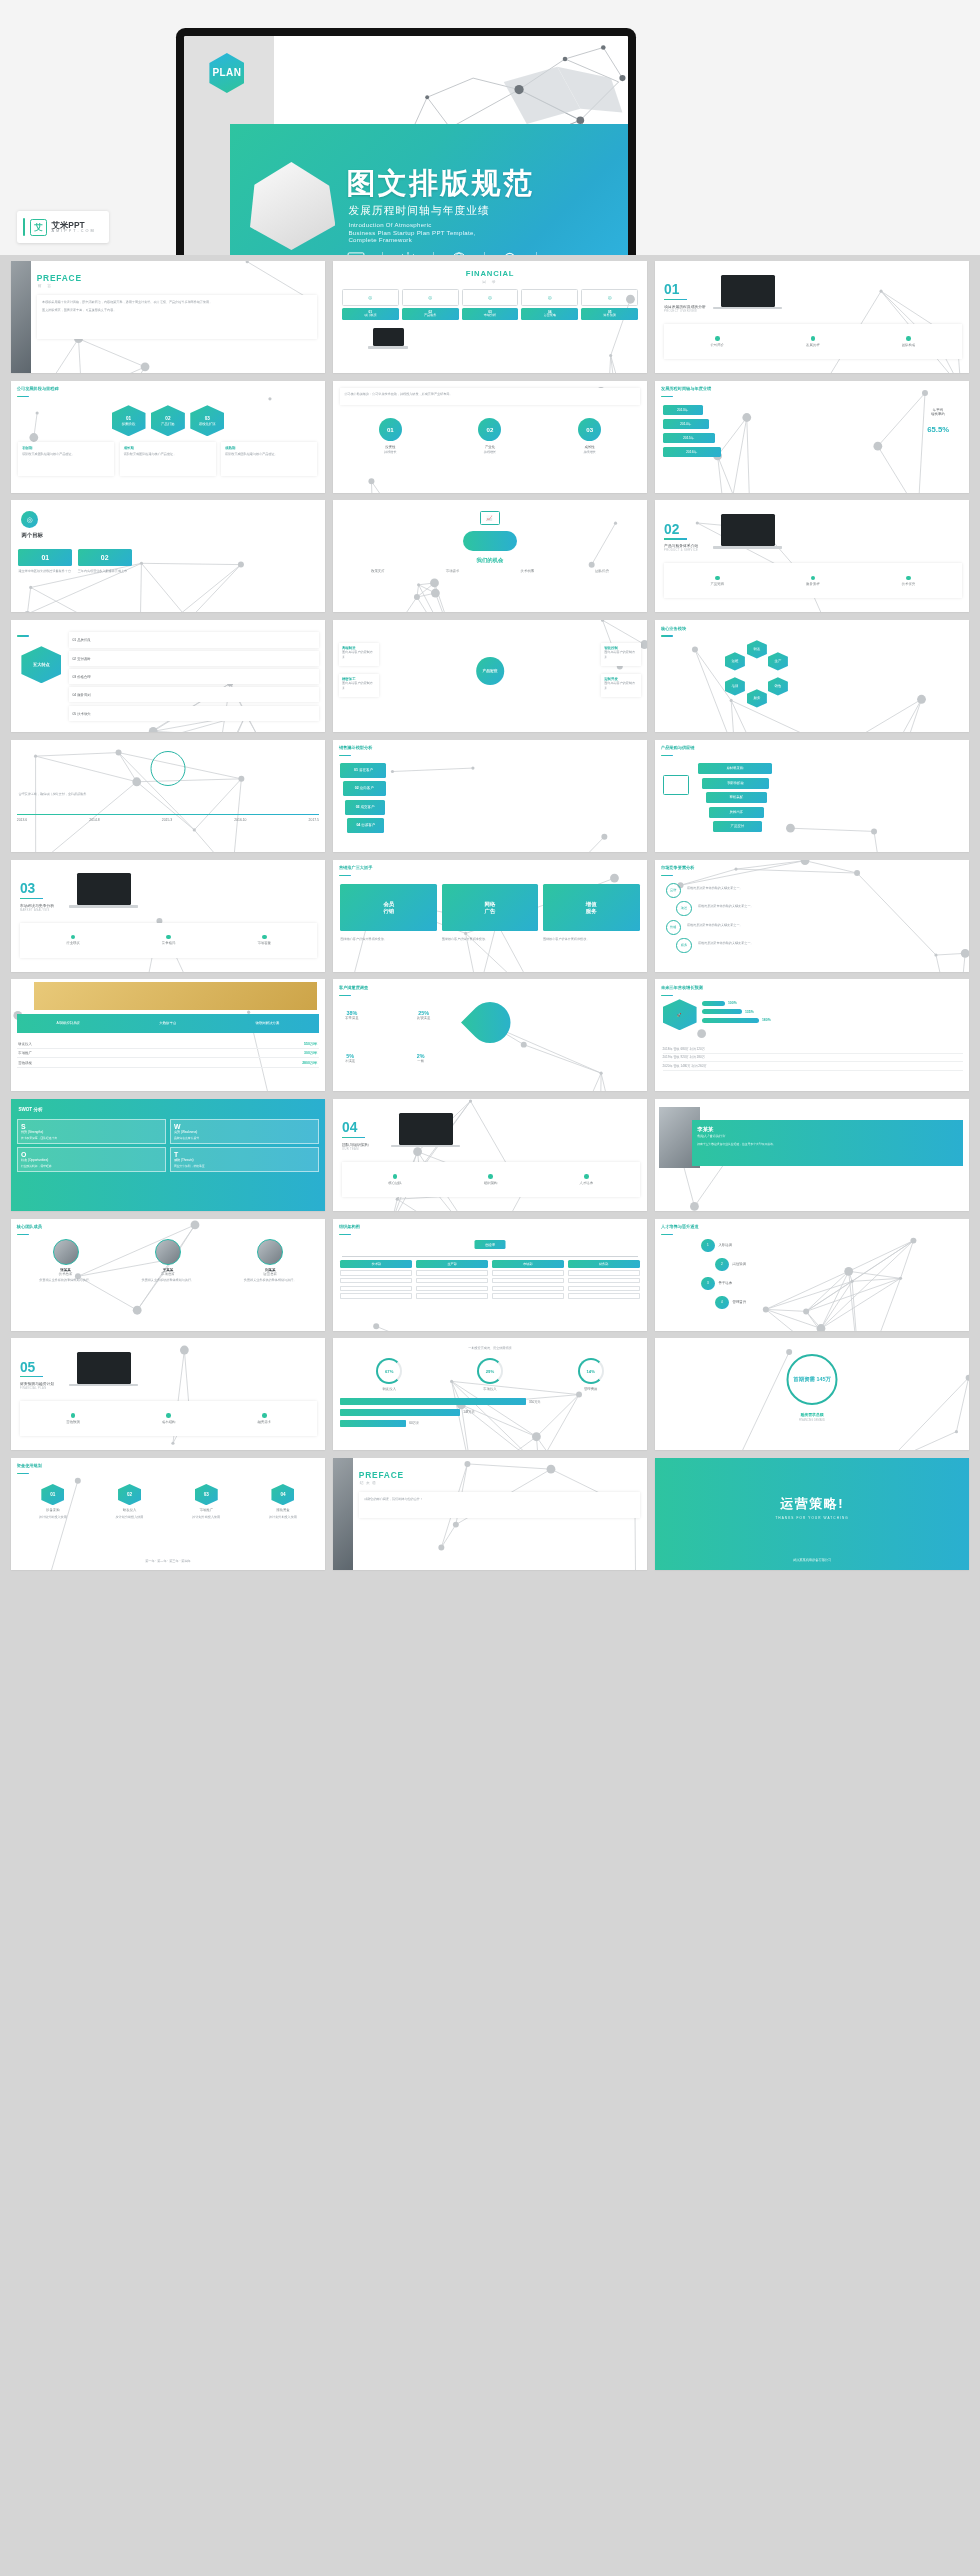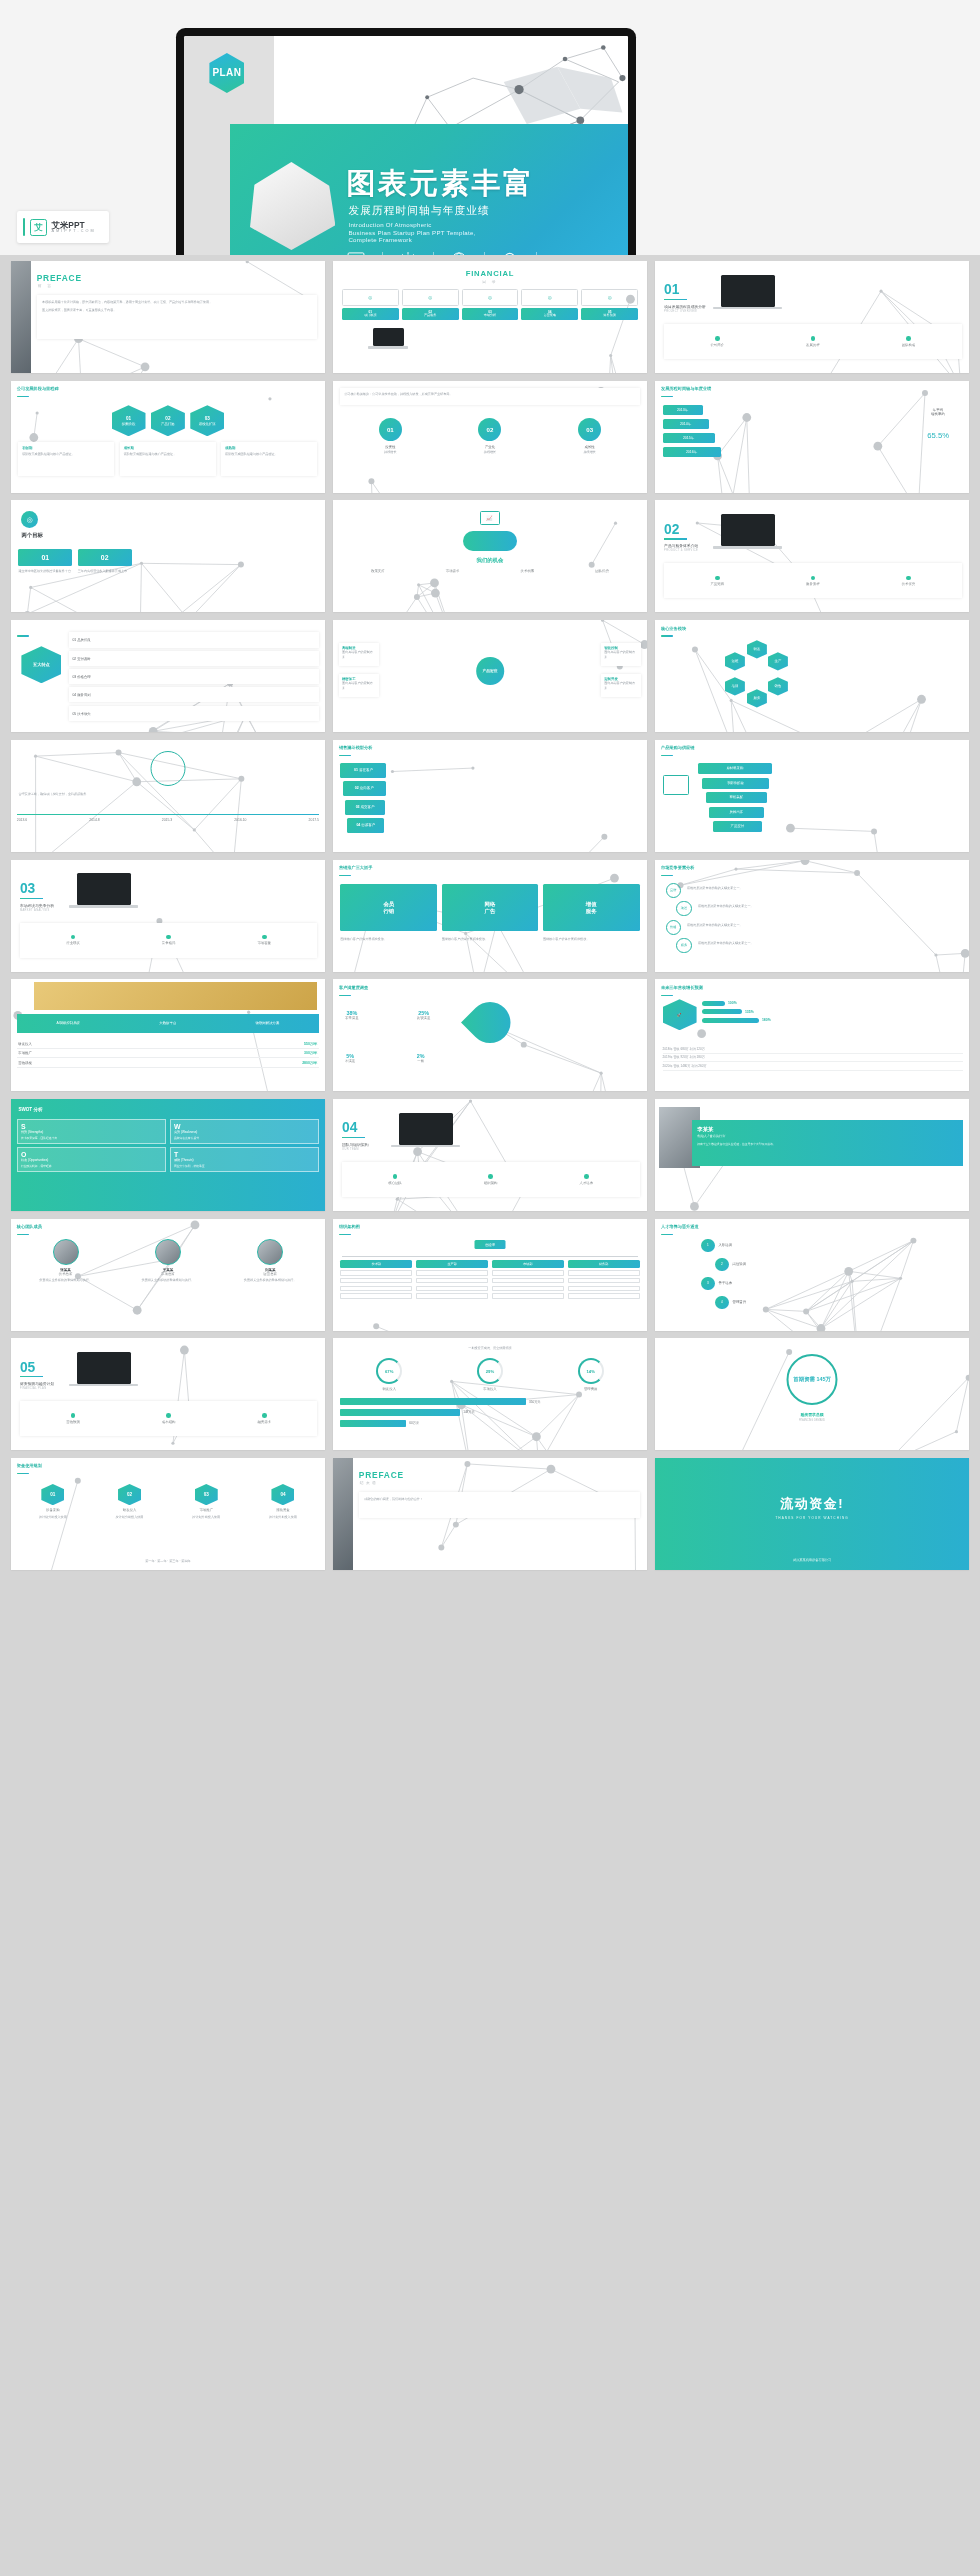--- a/index.html
+++ b/index.html
@@ -201,21 +201,21 @@
               <circle cx="360" cy="180" r="3.5"></circle>
             </g>
           </svg>
 
           <div class="logo-hex">
             <span>PLAN</span>
           </div>
 
           <div class="title-band">
             <div class="band-poly"></div>
-            <div class="cover-title">图表元素丰富</div>
+            <div class="cover-title">图文排版规范</div>
             <div class="cover-sub">发展历程时间轴与年度业绩</div>
             <div class="cover-en" style="white-space:pre-line">Introduction Of Atmospheric
 Business Plan Startup Plan PPT Template,
 Complete Framework</div>
             <div class="cover-icons">
               <svg class="ic" viewBox="0 0 24 24">
                   <rect x="2.5" y="3.5" width="19" height="13" rx="1.3" fill="none" stroke="#fff" stroke-width="1.2"></rect>
                   <path d="M9 20h6M12 16.5V20" stroke="#fff" stroke-width="1.2" fill="none"></path>
                 </svg>
               <span class="sep"></span>
@@ -529,21 +529,21 @@
   <div style="position:absolute;left:6.1px;top:15.3px;width:12.3px;height:1.1px;border-radius:0.8px;background:linear-gradient(90deg,#2ec4a0,#2aafd0)"></div>
         <div style="position:absolute;left:7.7px;top:24.5px;width:61px">
       <div class="chip" style="height:10px;margin-bottom:3.8px;border-radius:1.5px;font-size:3.5px;width:40px">2013年</div>
           <div class="chip" style="height:10px;margin-bottom:3.8px;border-radius:1.5px;font-size:3.5px;width:46px">2014年</div>
           <div class="chip" style="height:10px;margin-bottom:3.8px;border-radius:1.5px;font-size:3.5px;width:52px">2015年</div>
           <div class="chip" style="height:10px;margin-bottom:3.8px;border-radius:1.5px;font-size:3.5px;width:58px">2016年</div>
     </div>
     <div style="position:absolute;right:7.7px;top:27.6px;width:47px;text-align:center">
       <div style="font-size:3.5px;color:#55595d;white-space:pre-line">年平均
 增长率约</div>
-      <div style="font-size:7.7px;font-weight:normal;color:#2ab6bf;margin-top:15px">65.5%</div>
+      <div style="font-size:7.7px;font-weight:bold;color:#2ab6bf;margin-top:9px">65.5%</div>
     </div>
       </div>
       <div class="slide">
         <svg class="net" viewBox="0 0 100 100" preserveAspectRatio="none">
           <line x1="6.26886145404664" y1="27.8125" x2="5.194615912208505" y2="36.25471536351166" stroke="#9aa1a7" stroke-width="0.25"></line>
           <line x1="6.26886145404664" y1="27.8125" x2="41.0090877914952" y2="46.6576646090535" stroke="#9aa1a7" stroke-width="0.25"></line>
           <line x1="6.26886145404664" y1="27.8125" x2="41.4900548696845" y2="20.132458847736626" stroke="#9aa1a7" stroke-width="0.25"></line>
           <line x1="5.194615912208505" y1="36.25471536351166" x2="41.0090877914952" y2="46.6576646090535" stroke="#9aa1a7" stroke-width="0.25"></line>
           <line x1="5.194615912208505" y1="36.25471536351166" x2="30.733024691358025" y2="68.99477023319616" stroke="#9aa1a7" stroke-width="0.25"></line>
           <line x1="5.194615912208505" y1="36.25471536351166" x2="41.4900548696845" y2="20.132458847736626" stroke="#9aa1a7" stroke-width="0.25"></line>
@@ -1708,19 +1708,19 @@
           <circle cx="64.25925925925927" cy="96.50248628257887" r="0.95" fill="#8b9299"></circle>
           <circle cx="90.75703017832647" cy="52.26980452674898" r="1.4" fill="#8b9299"></circle>
           <circle cx="82.58401920438956" cy="35.09473593964334" r="0.5" fill="#8b9299"></circle>
           <circle cx="37.27109053497942" cy="79.5451817558299" r="0.95" fill="#8b9299"></circle>
           <circle cx="70.8676268861454" cy="60.92978395061729" r="1.4" fill="#8b9299"></circle>
           <circle cx="29.05264060356653" cy="39.74236968449931" r="0.5" fill="#8b9299"></circle>
           <circle cx="64.91255144032921" cy="72.77306241426612" r="0.95" fill="#8b9299"></circle>
           <circle cx="83.38563100137173" cy="90.88605967078189" r="1.4" fill="#8b9299"></circle>
         </svg>
         <div class="bar-teal" style="position:absolute;inset:0"></div>
-    <div style="position:absolute;left:0;right:0;top:37px;text-align:center;color:#fff;font-size:13px;font-weight:bold;letter-spacing:1.5px">流动资金!</div>
+    <div style="position:absolute;left:0;right:0;top:37px;text-align:center;color:#fff;font-size:13px;font-weight:bold;letter-spacing:1.5px">运营策略!</div>
     <div style="position:absolute;left:0;right:0;top:58px;text-align:center;color:#eafaf6;font-size:3.1px;letter-spacing:1.1px">THANKS FOR YOUR WATCHING</div>
     <div style="position:absolute;left:0;right:0;bottom:7.7px;text-align:center;color:#eafaf6;font-size:3.2px">武汉某某机电设备有限公司</div>
       </div>
     </div>
 </section>
 
 
 </body></html>

